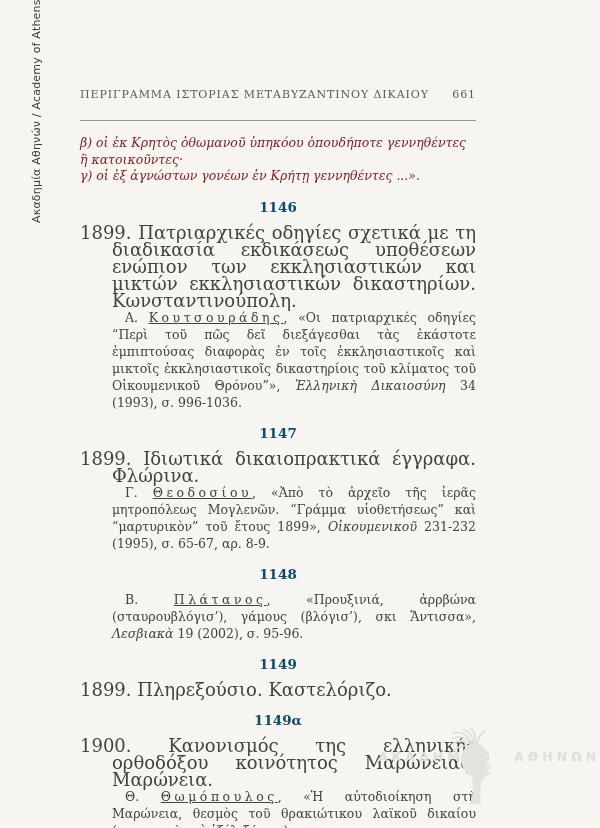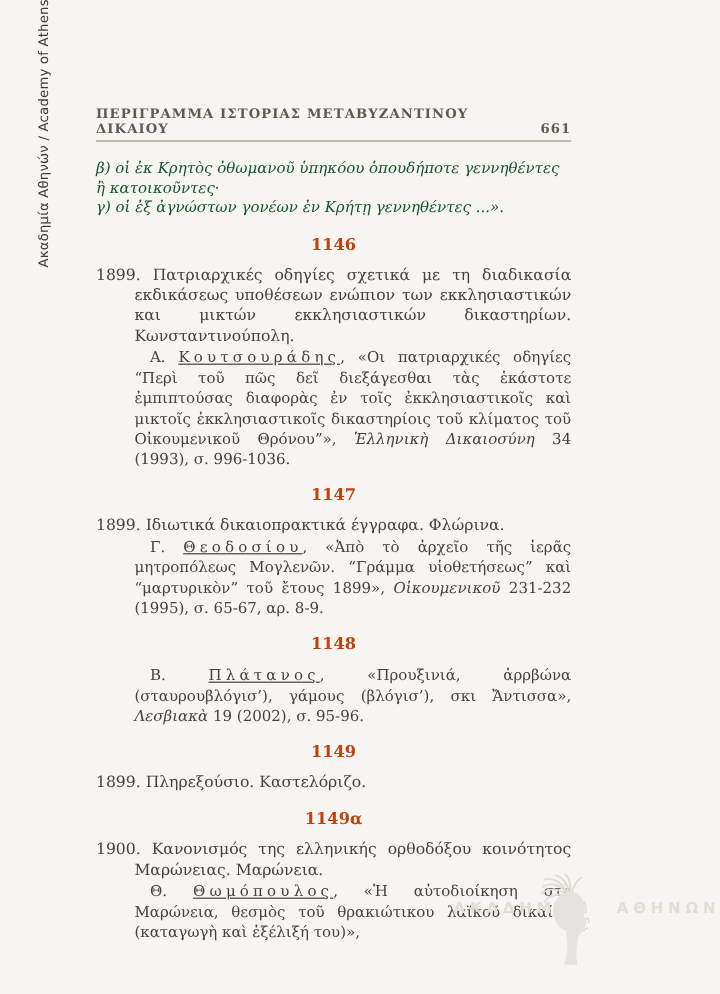--- a/index.html
+++ b/index.html
@@ -15,31 +15,31 @@
     white-space:nowrap;
     font-family:"DejaVu Sans","Liberation Sans",sans-serif;
     font-size:11px;color:#3c3b39;letter-spacing:0.2px;
   }
   .content{
     position:absolute;left:80px;top:88px;width:396px;color:#45423e;
   }
   .pg-header{
     display:flex;justify-content:space-between;align-items:flex-end;
     font-size:11px;letter-spacing:0.9px;color:#5d5a55;
-    border-bottom:1px solid #97948e;padding-bottom:3px;font-weight:bold;
+    border-bottom:1px solid #97948e;padding-bottom:19px;
   }
   .intro{
-    margin-top:14px;font-style:italic;font-size:12.5px;line-height:16.5px;color:#14532d;
+    margin-top:14px;font-style:italic;font-size:12.5px;line-height:16.5px;color:#7f1d1d;
   }
   .entry-number{
-    text-align:center;font-weight:bold;font-size:13.5px;color:#c2410c;
+    text-align:center;font-weight:bold;font-size:13.5px;color:#0c4a6e;
     margin:14px 0 9px 0;
   }
   .p-hang{
-    margin:0;font-size:13px;line-height:17px;text-align:justify;
+    margin:0;font-size:18px;line-height:17px;text-align:justify;
     padding-left:32px;text-indent:-32px;color:#45423e;
   }
   .p-ref{
     margin:0;font-size:12.5px;line-height:17px;text-align:justify;
     padding-left:32px;text-indent:13px;color:#45423e;
   }
   .spaced{letter-spacing:3.5px;text-decoration:underline;}
   .ital{font-style:italic;}
   
   .wm-text{

